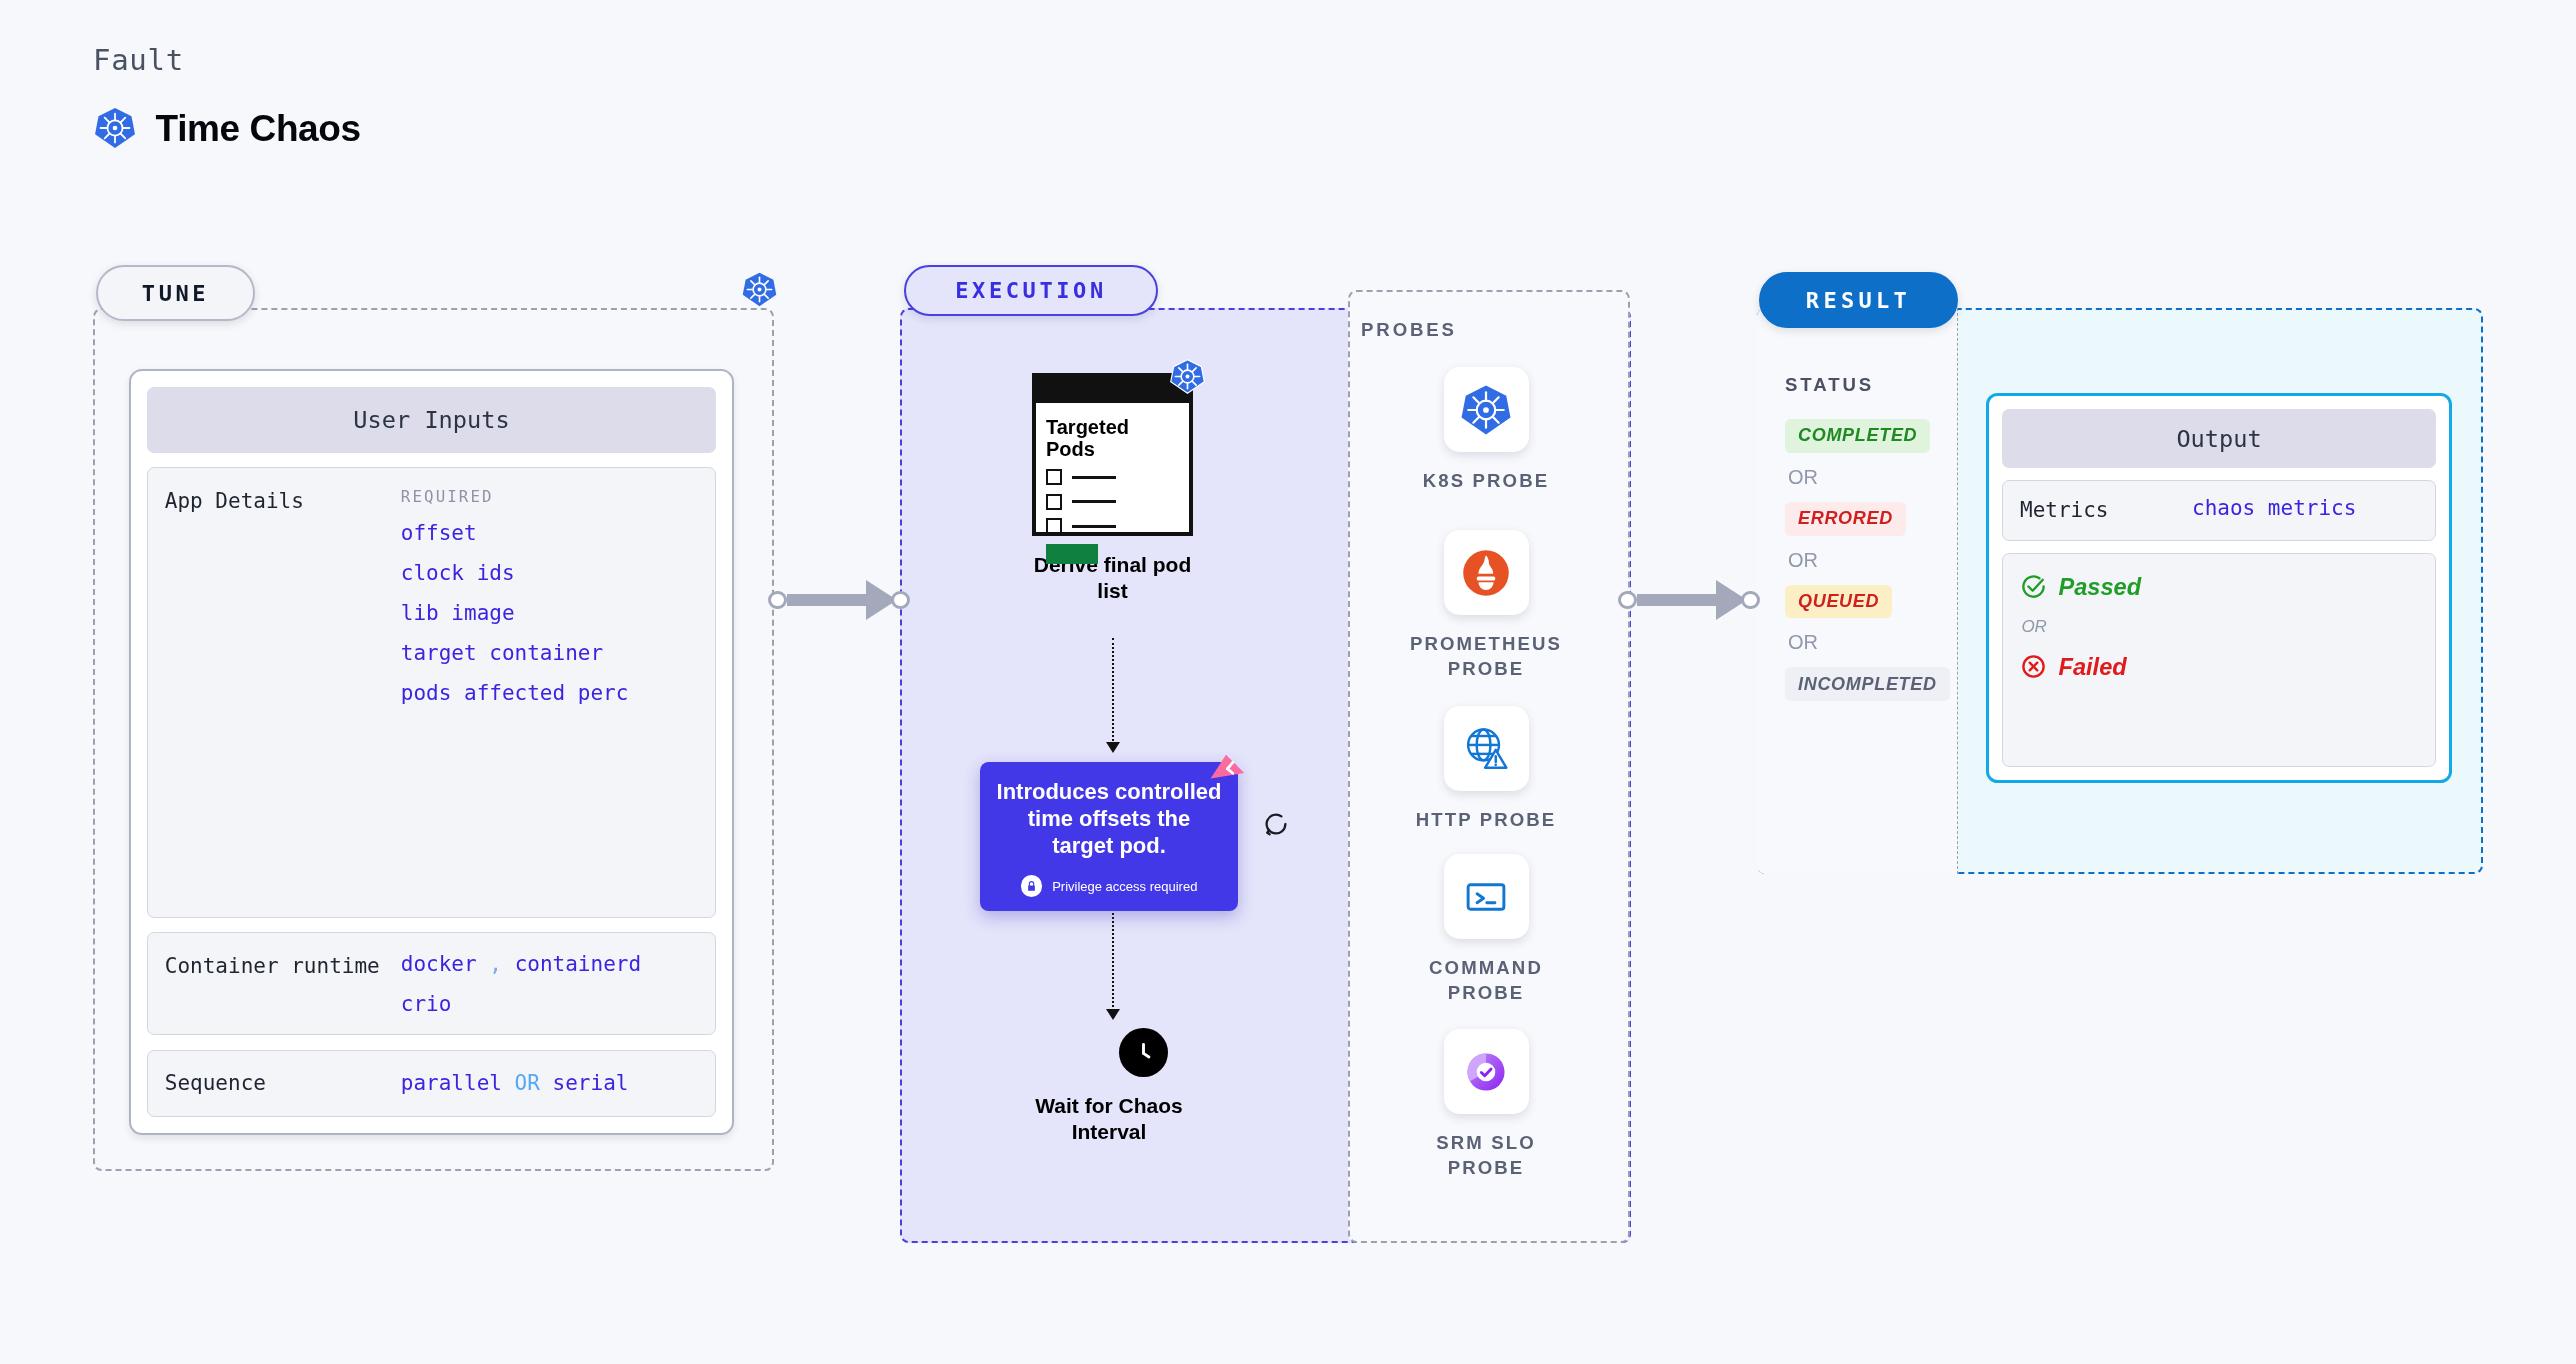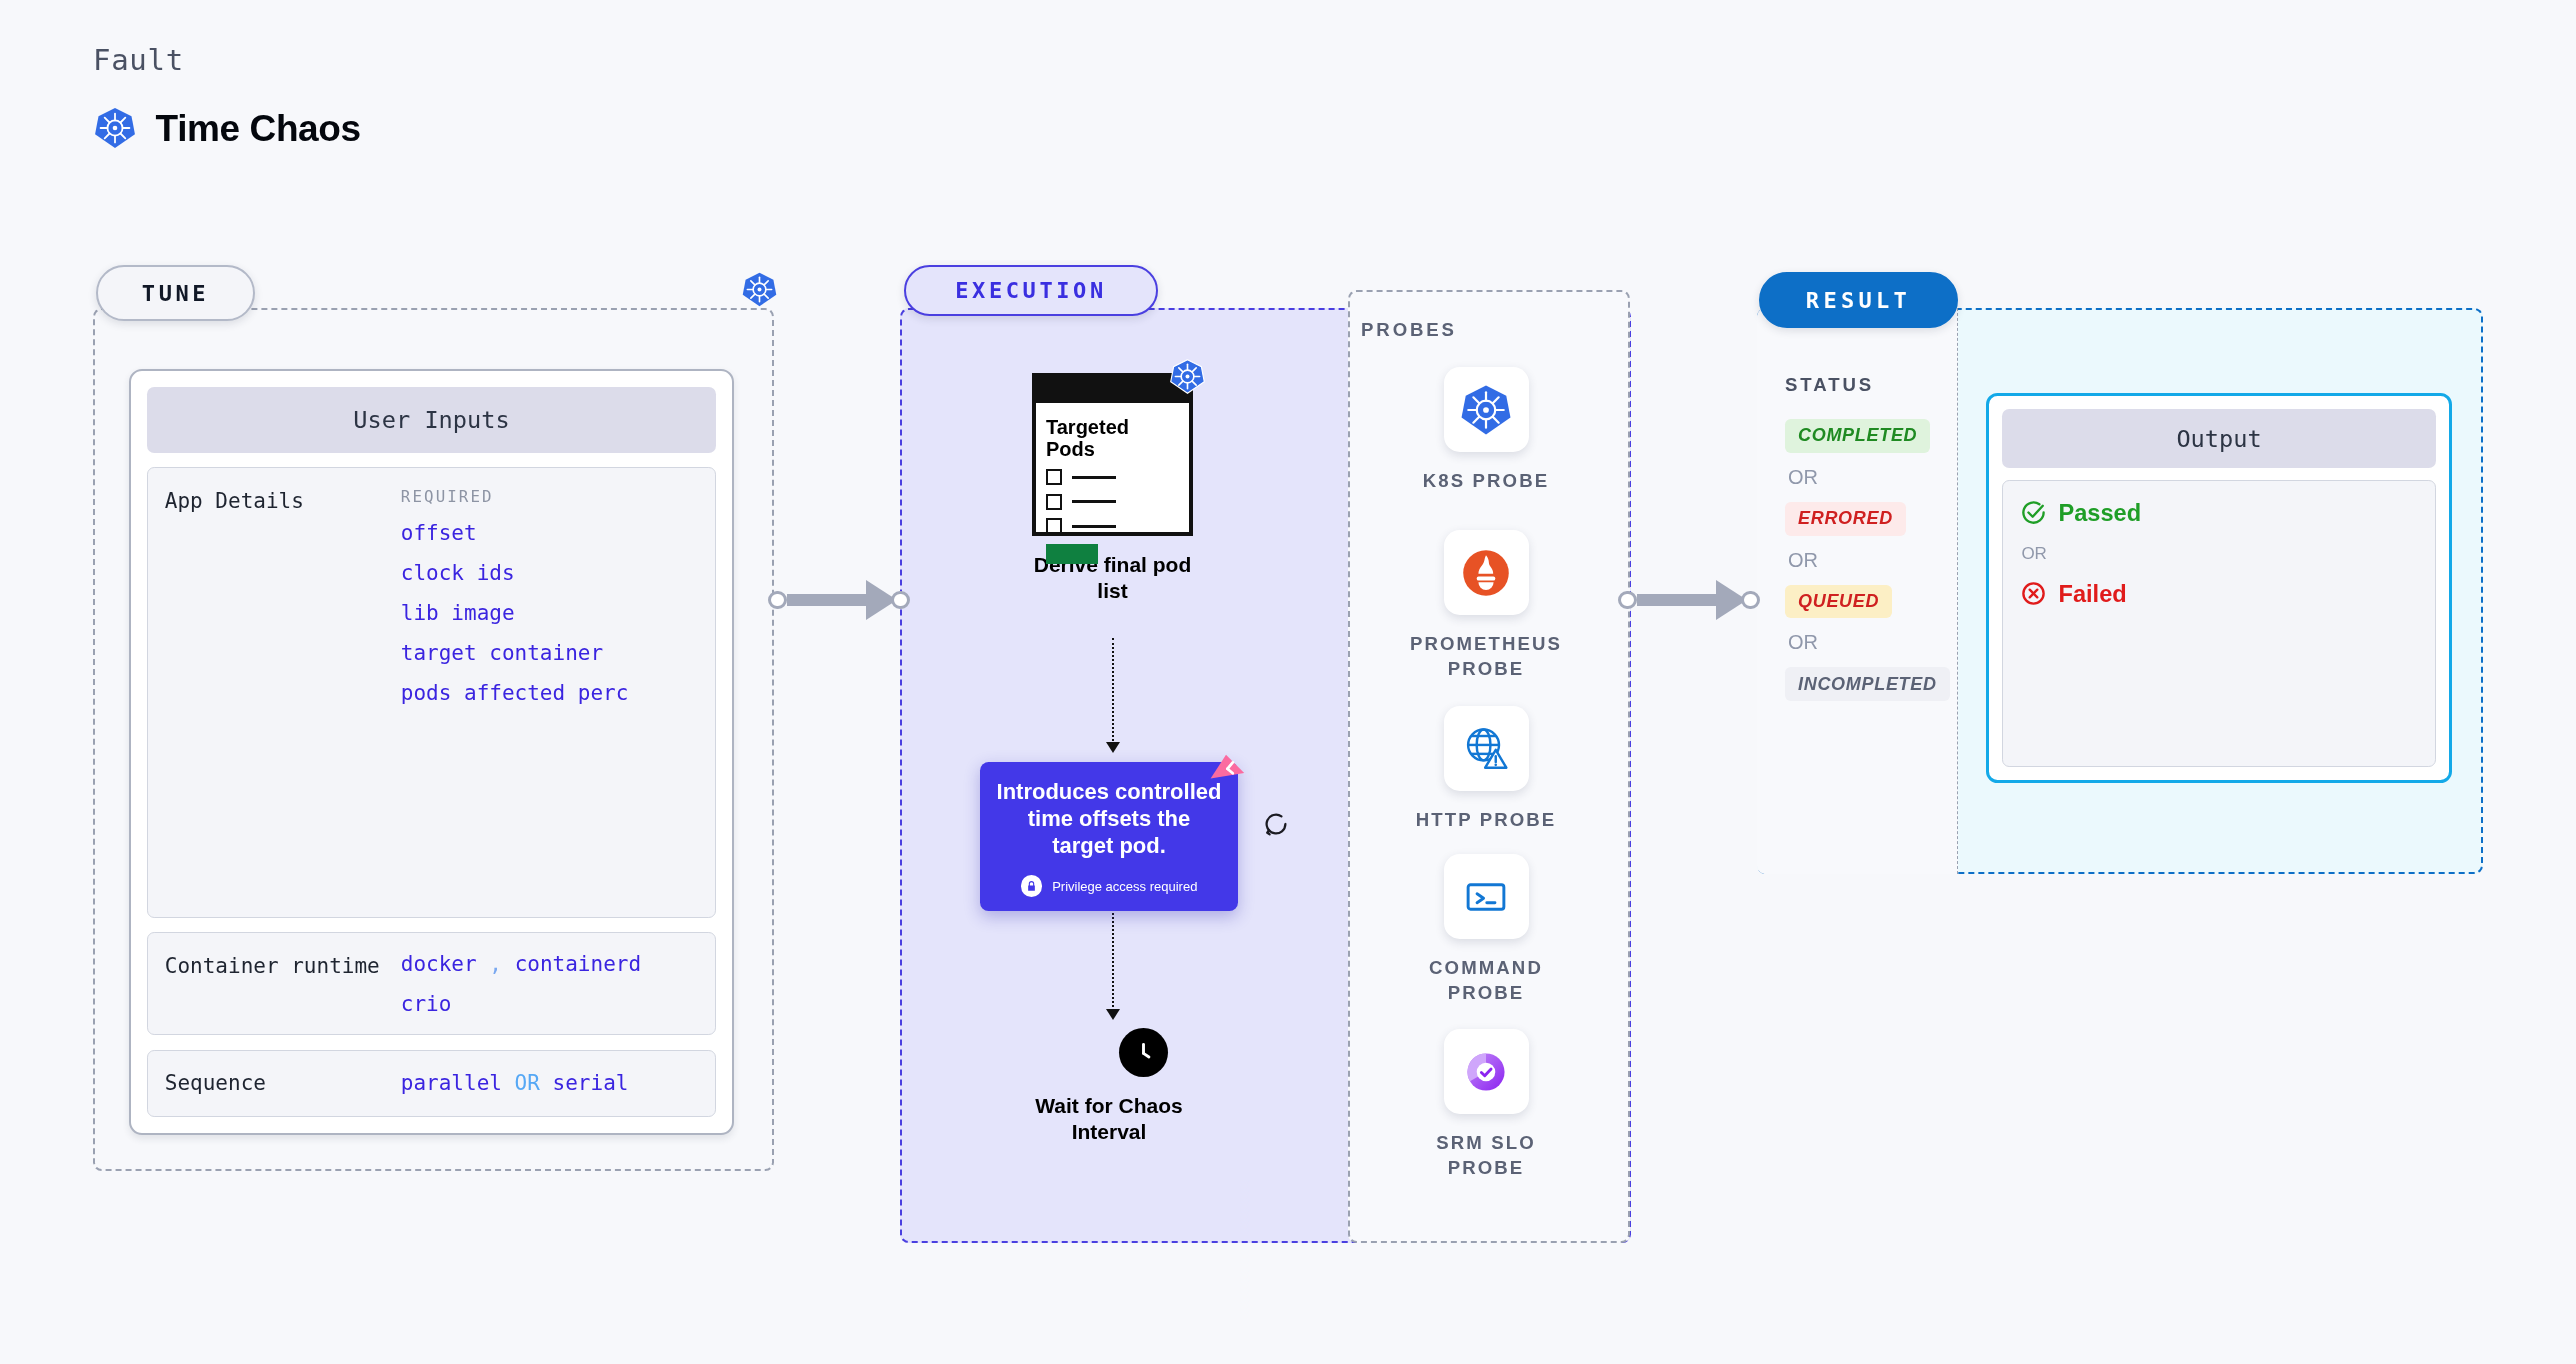--- a/index.html
+++ b/index.html
@@ -482,23 +482,27 @@
   <div><span class="status-badge" style="background:#fdeaea;color:#cf2020;">ERRORED</span></div>
   <div class="or-text">OR</div>
   <div><span class="status-badge" style="background:#fcefc5;color:#cf2020;">QUEUED</span></div>
   <div class="or-text">OR</div>
   <div><span class="status-badge" style="background:#eff0f5;color:#5b6275;">INCOMPLETED</span></div>
 </div>
 
 <div id="output-card">
   <div class="card-header" style="height:59px;text-align:right;">Output</div>
 
+  <div class="input-box" style="padding:15.8px 17px;">
+    <div class="ib-label" style="width:172px;">Metrics</div>
+    <div class="val">chaos metrics</div>
+  </div>
 
   <div class="input-box" style="flex:1; padding:18.6px 17px;">
-    <div class="ib-values" style="">
+    <div class="ib-values" style="font-style:italic;">
       <div class="pr-row">
         <span>
           <svg width="27" height="27" viewBox="0 0 32 32" fill="none" stroke="#1f9e27" stroke-width="2.8">
             <path d="M28 16A12 12 0 1 1 23 6.3" stroke-linecap="round"></path>
             <polyline points="10,16 15,21 27,8" stroke-linecap="round" stroke-linejoin="round"></polyline>
           </svg>
         </span>
         <span class="pr-text" style="color:#1f9e27;">Passed</span>
       </div>
       <div class="or-text" style="margin:0 0 0 1.4px; font-size:17px;">OR</div>

